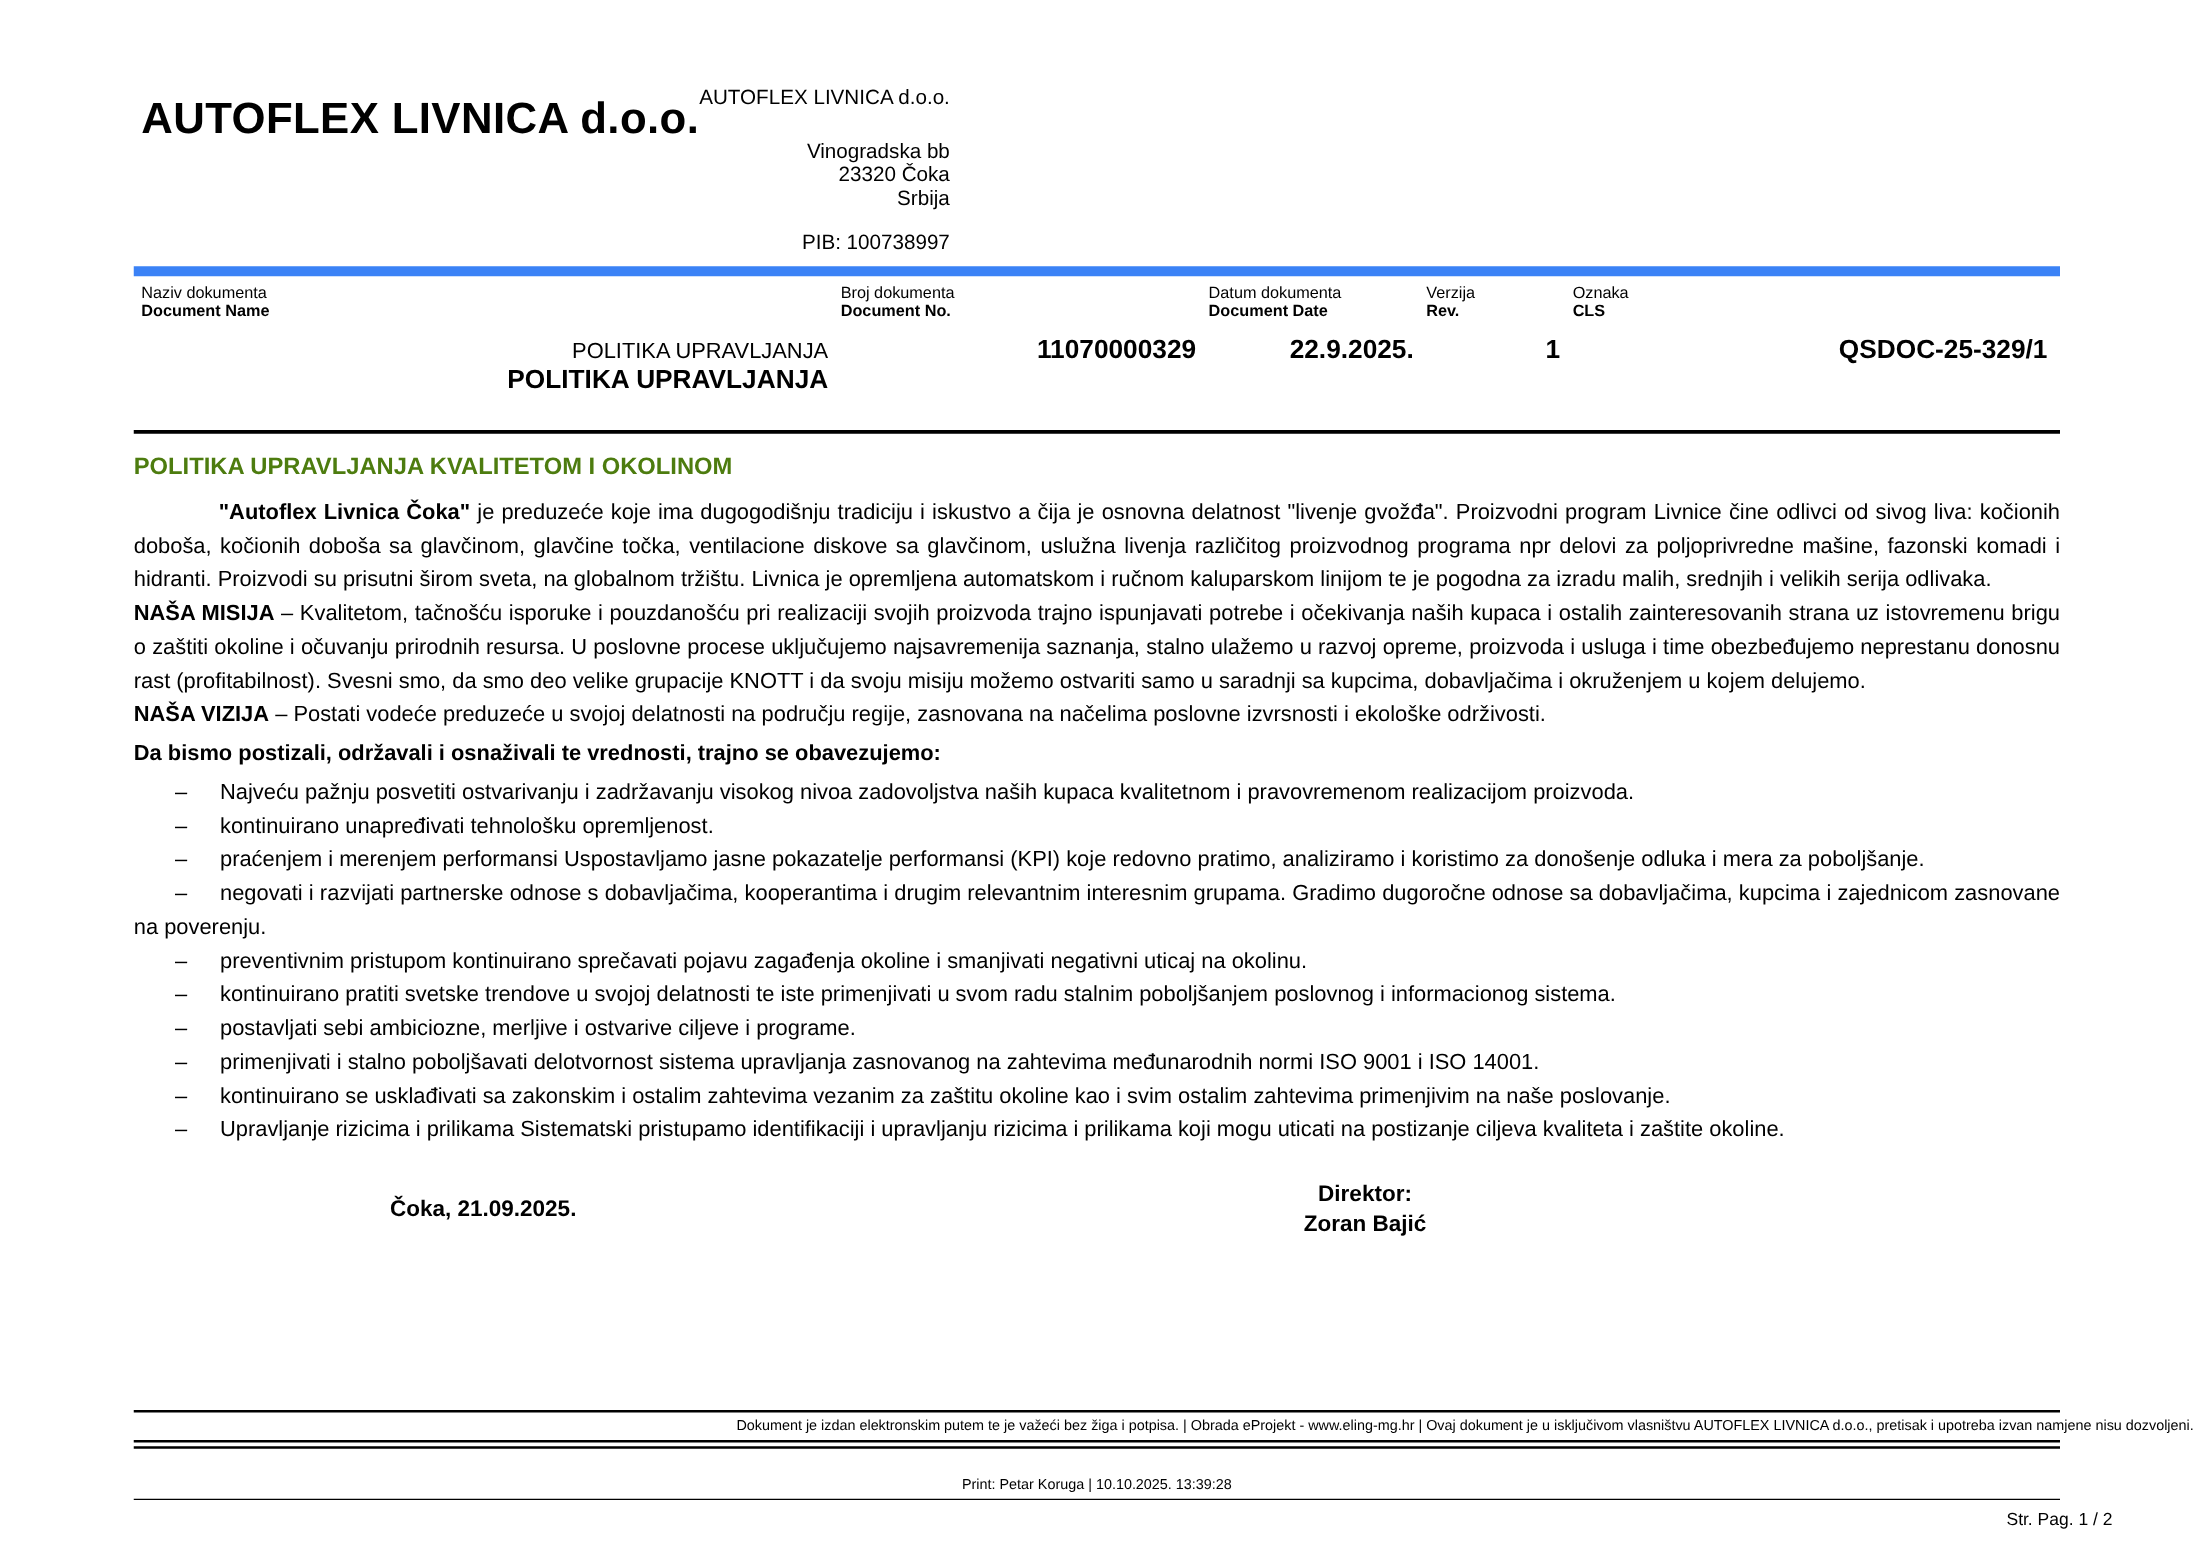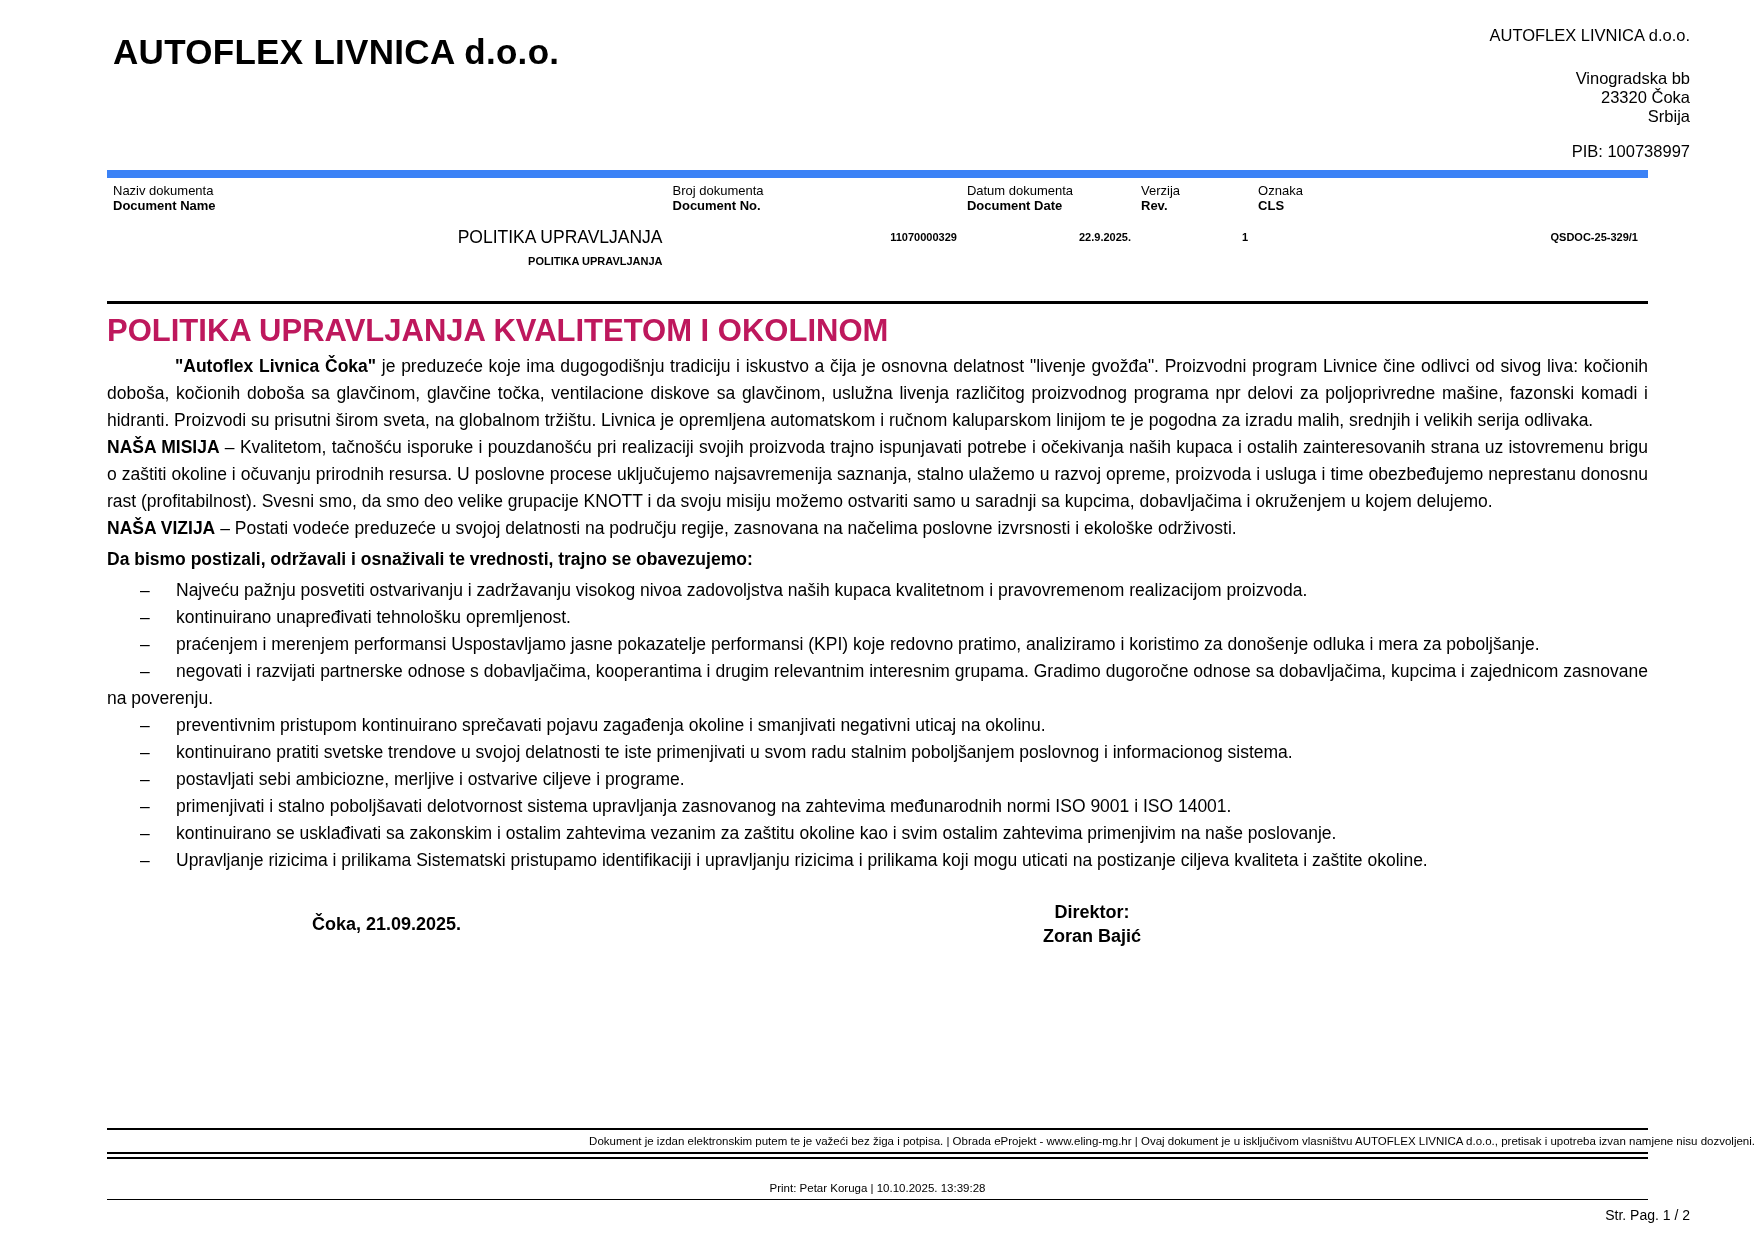--- a/index.html
+++ b/index.html
@@ -6,21 +6,21 @@
   html, body { background:#ffffff; }
   body {
     width:1755px; height:1241px; position:relative;
     font-family:"Liberation Sans","DejaVu Sans",sans-serif;
     color:#000;
     -webkit-font-smoothing:antialiased;
   }
   .page { position:absolute; inset:0; overflow:hidden; }
 
   
-  .header { display:flex; justify-content:space-between; height:170px; padding:26px 65px 0 113px; }
+  .header { display:flex; justify-content:flex-start; height:170px; padding:26px 65px 0 113px;margin-top:43px; }
   .company-title { font-size:35px; font-weight:bold; padding-top:6px; letter-spacing:0.3px; }
   .header-right { text-align:right; font-size:16.5px; line-height:19px; }
   .hr-gap-lg { height:24px; }
   .hr-gap-sm { height:16px; }
 
   
   .doc-table {
     margin:0 107px;
     border-top:8px solid #3b82f6; border-bottom:3px solid #000;
     padding:5px 0 28px 0;
@@ -28,26 +28,26 @@
   .dt-row { display:flex; }
   .dt-col { padding-right:10px; }
   .dt-c1 { width:36.7%; padding-left:6px; }
   .dt-c2 { width:19.1%; }
   .dt-c3 { width:11.3%; }
   .dt-c4 { width:7.6%; }
   .dt-c5 { width:25.3%; }
   .dt-label { font-size:13px; line-height:15px; }
   .dt-label-en { font-size:13px; line-height:15px; font-weight:bold; }
   .dt-values { margin-top:12px;text-align:right; }
-  .dt-value { font-size:11px; line-height:24px; font-weight:bold; }
+  .dt-value { font-size:21px; line-height:24px; font-weight:bold; }
   .dt-value-plain { font-size:17.5px; line-height:24px; font-weight:normal; }
 
   
   .main { margin:0 107px; }
-  .doc-heading { margin-top:13px; font-size:31px; line-height:28px; font-weight:bold; color:#be185d; }
+  .doc-heading { margin-top:13px; font-size:19px; line-height:28px; font-weight:bold; color:#4d7c0f; }
   .body-text { font-size:17.5px; line-height:27px; text-align:justify; }
   .p-first { margin-top:8px; text-indent:68px; }
   .bold-lead { font-weight:bold; }
   .commit-heading { font-size:17.5px; line-height:27px; font-weight:bold; margin-top:4px; }
   .bullets { margin-top:4px; }
   .bullet { text-indent:33px; }
   .dash { display:inline-block; width:36px; text-indent:0; }
 
   
   .signature { position:relative; margin-top:24px; height:64px; font-size:18px; font-weight:bold; line-height:24px; }

